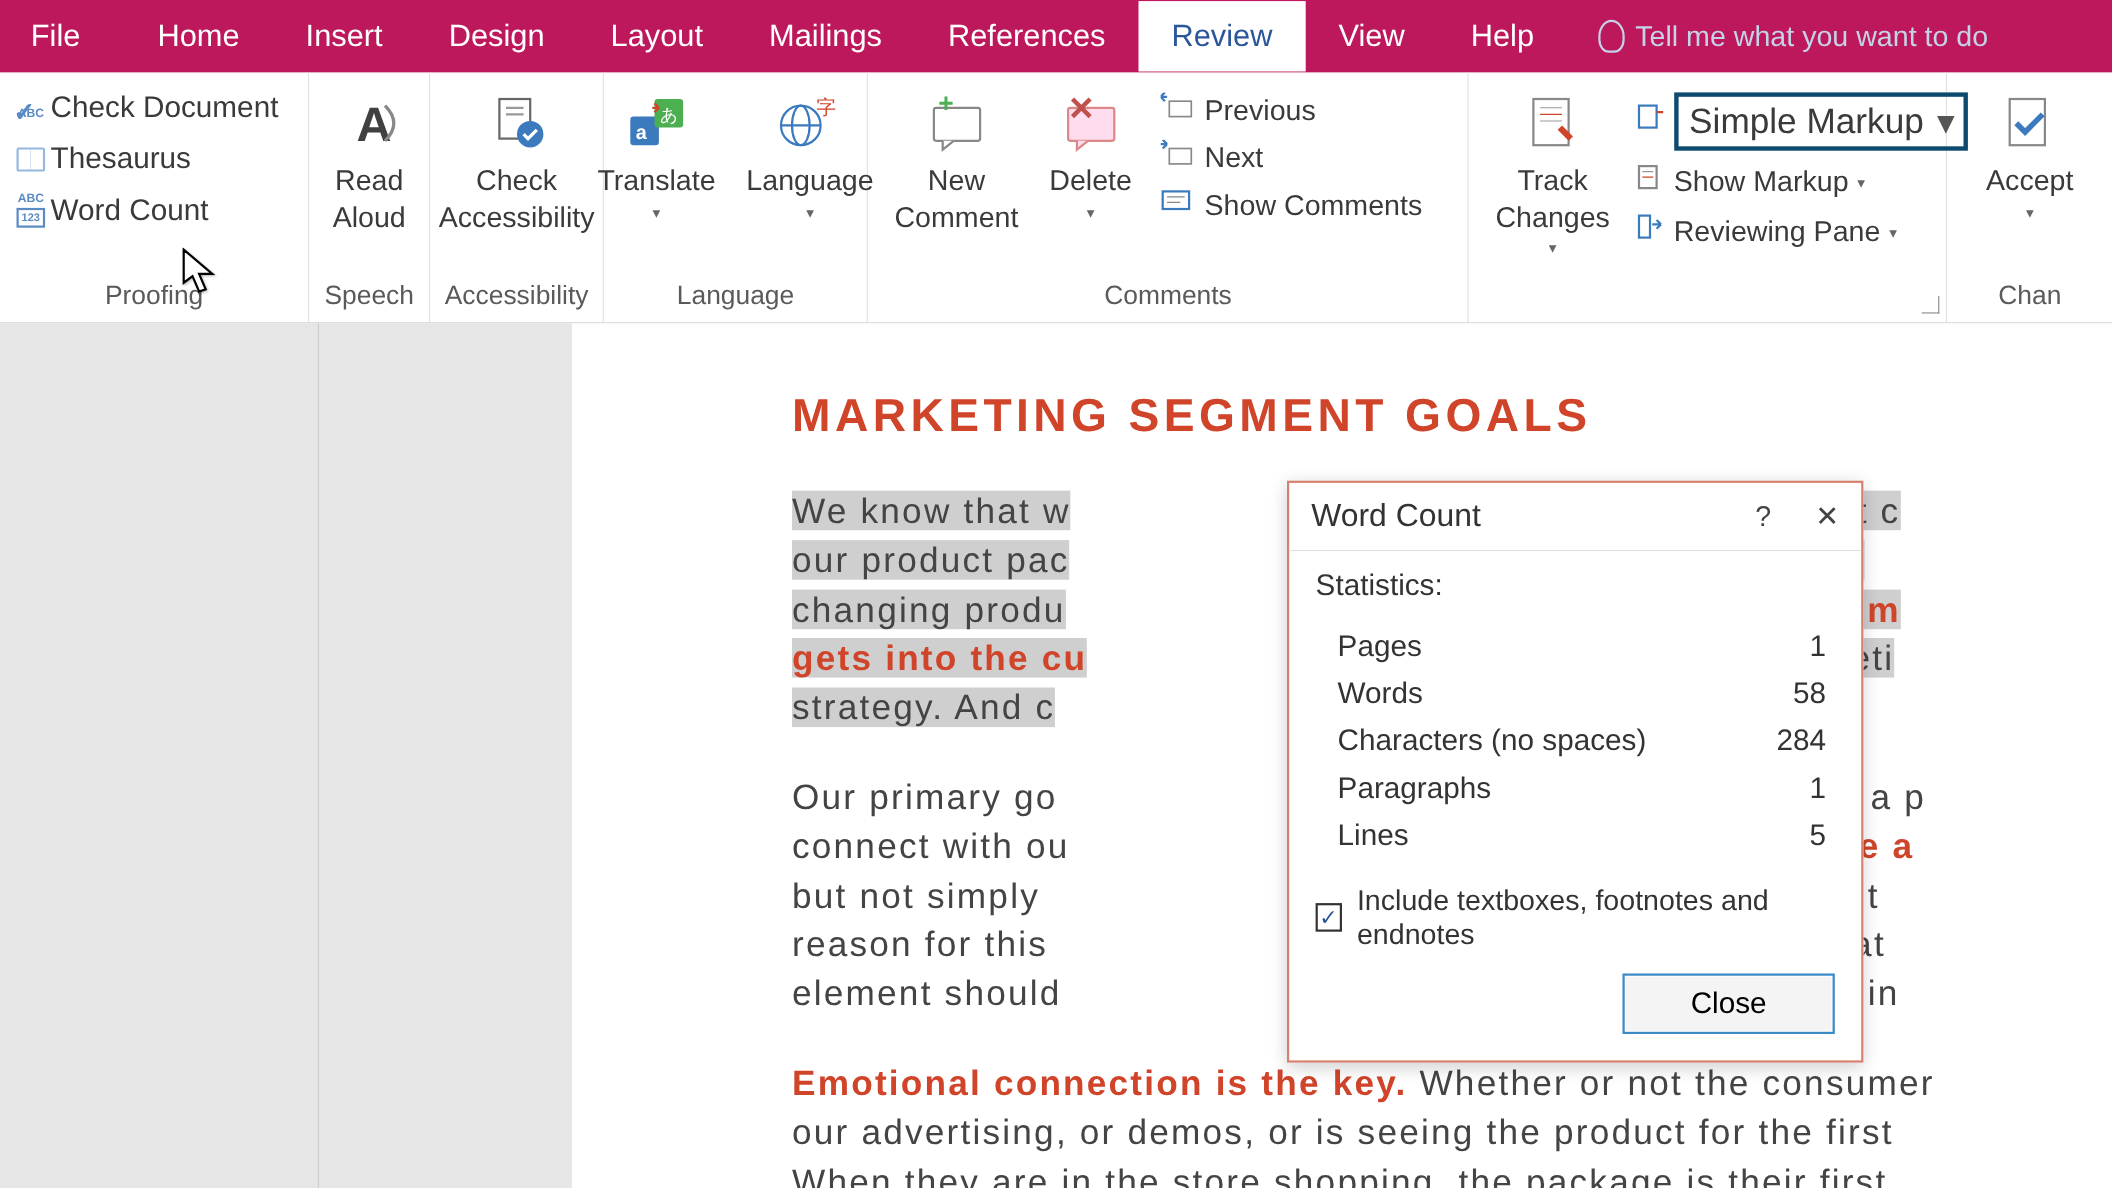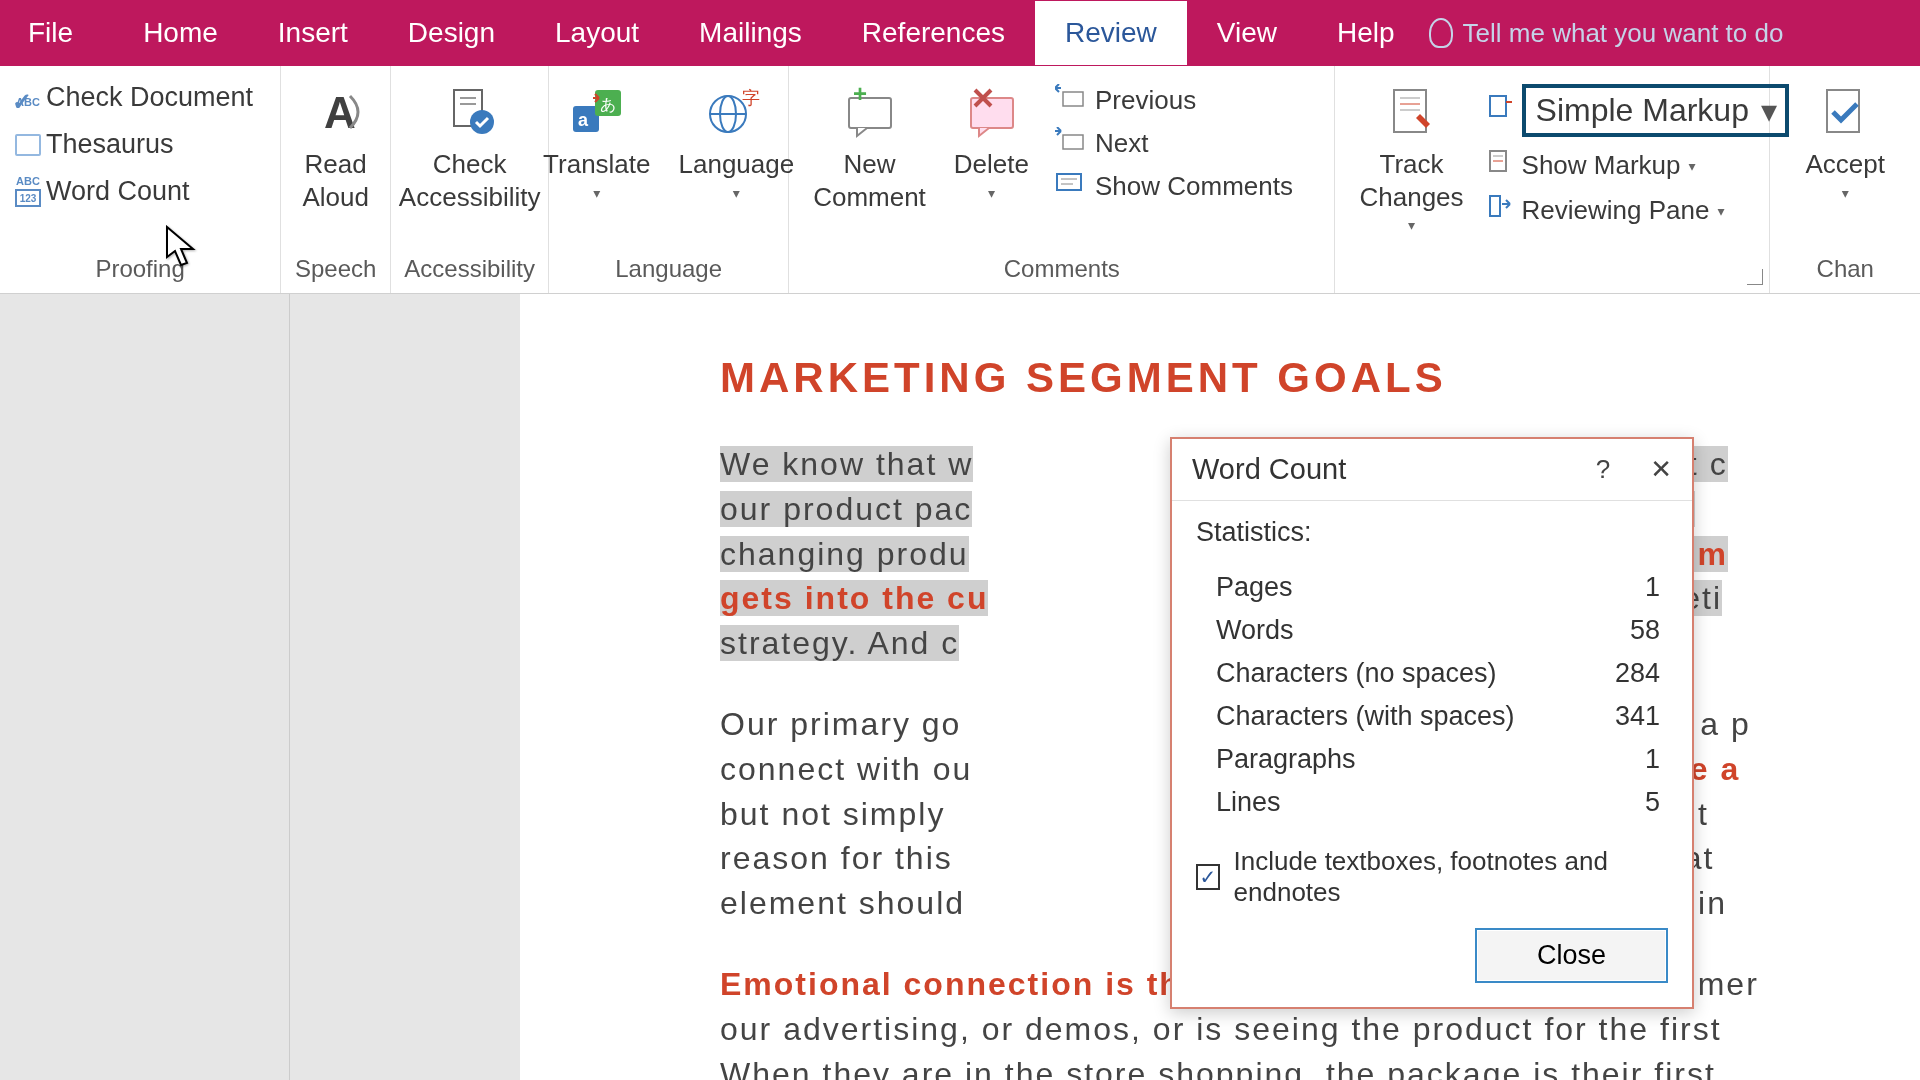--- a/index.html
+++ b/index.html
@@ -2,21 +2,21 @@
 <html><head>
 <meta charset="utf-8">
 <style>
 * { margin: 0; padding: 0; box-sizing: border-box; font-family: 'Segoe UI', Tahoma, sans-serif; }
 body { background: #fff; width: 1920px; height: 1080px; overflow: hidden; position: relative; }
 
 .tabs { background: #be185d; height: 66px; display: flex; align-items: center; padding-left: 8px; }
 .tab { color: #fff; font-size: 28px; padding: 16px 30px; cursor: pointer; font-weight: 400; }
 .tab.active { background: #fff; color: #2b579a; }
 .tab.file { padding-left: 20px; padding-right: 40px; }
-.tell-me { display: flex; align-items: center; color: #c5d3e8; font-size: 26px; margin-left: 4px; gap: 10px; }
+.tell-me { display: flex; align-items: center; color: #c5d3e8; font-size: 26px; margin-left: 28px; gap: 10px; }
 .bulb { width: 24px; height: 30px; border: 2px solid #c5d3e8; border-radius: 50% 50% 40% 40%; position: relative; }
 
 .ribbon { background: #fff; height: 228px; display: flex; border-bottom: 1px solid #d0d0d0; }
 .group { border-right: 1px solid #e0e0e0; display: flex; flex-direction: column; justify-content: space-between; padding: 8px 0 4px 0; position: relative; }
 .group-label { text-align: center; font-size: 24px; color: #5a5a5a; padding-bottom: 6px; }
 .group-body { flex: 1; display: flex; align-items: flex-start; padding: 4px 10px; }
 
 .proofing-list { display: flex; flex-direction: column; gap: 16px; padding: 8px 12px; }
 .proofing-item { display: flex; align-items: center; gap: 2px; font-size: 27px; color: #3a3a3a; cursor: pointer; text-align: center; }
 .icon-box { width: 32px; height: 30px; display: flex; align-items: center; justify-content: center; }
@@ -339,24 +339,20 @@
       </div>
     <div class="stat-row">
         <span>Words</span>
         <span>58</span>
       </div>
     <div class="stat-row">
         <span>Characters (no spaces)</span>
         <span>284</span>
       </div>
     <div class="stat-row">
-        <span>Characters (with spaces)</span>
-        <span>341</span>
-      </div>
-    <div class="stat-row">
         <span>Paragraphs</span>
         <span>1</span>
       </div>
     <div class="stat-row">
         <span>Lines</span>
         <span>5</span>
       </div>
     <div class="checkbox-row">
       <span class="checkbox">✓</span>
       <span>Include textboxes, footnotes and endnotes</span>

